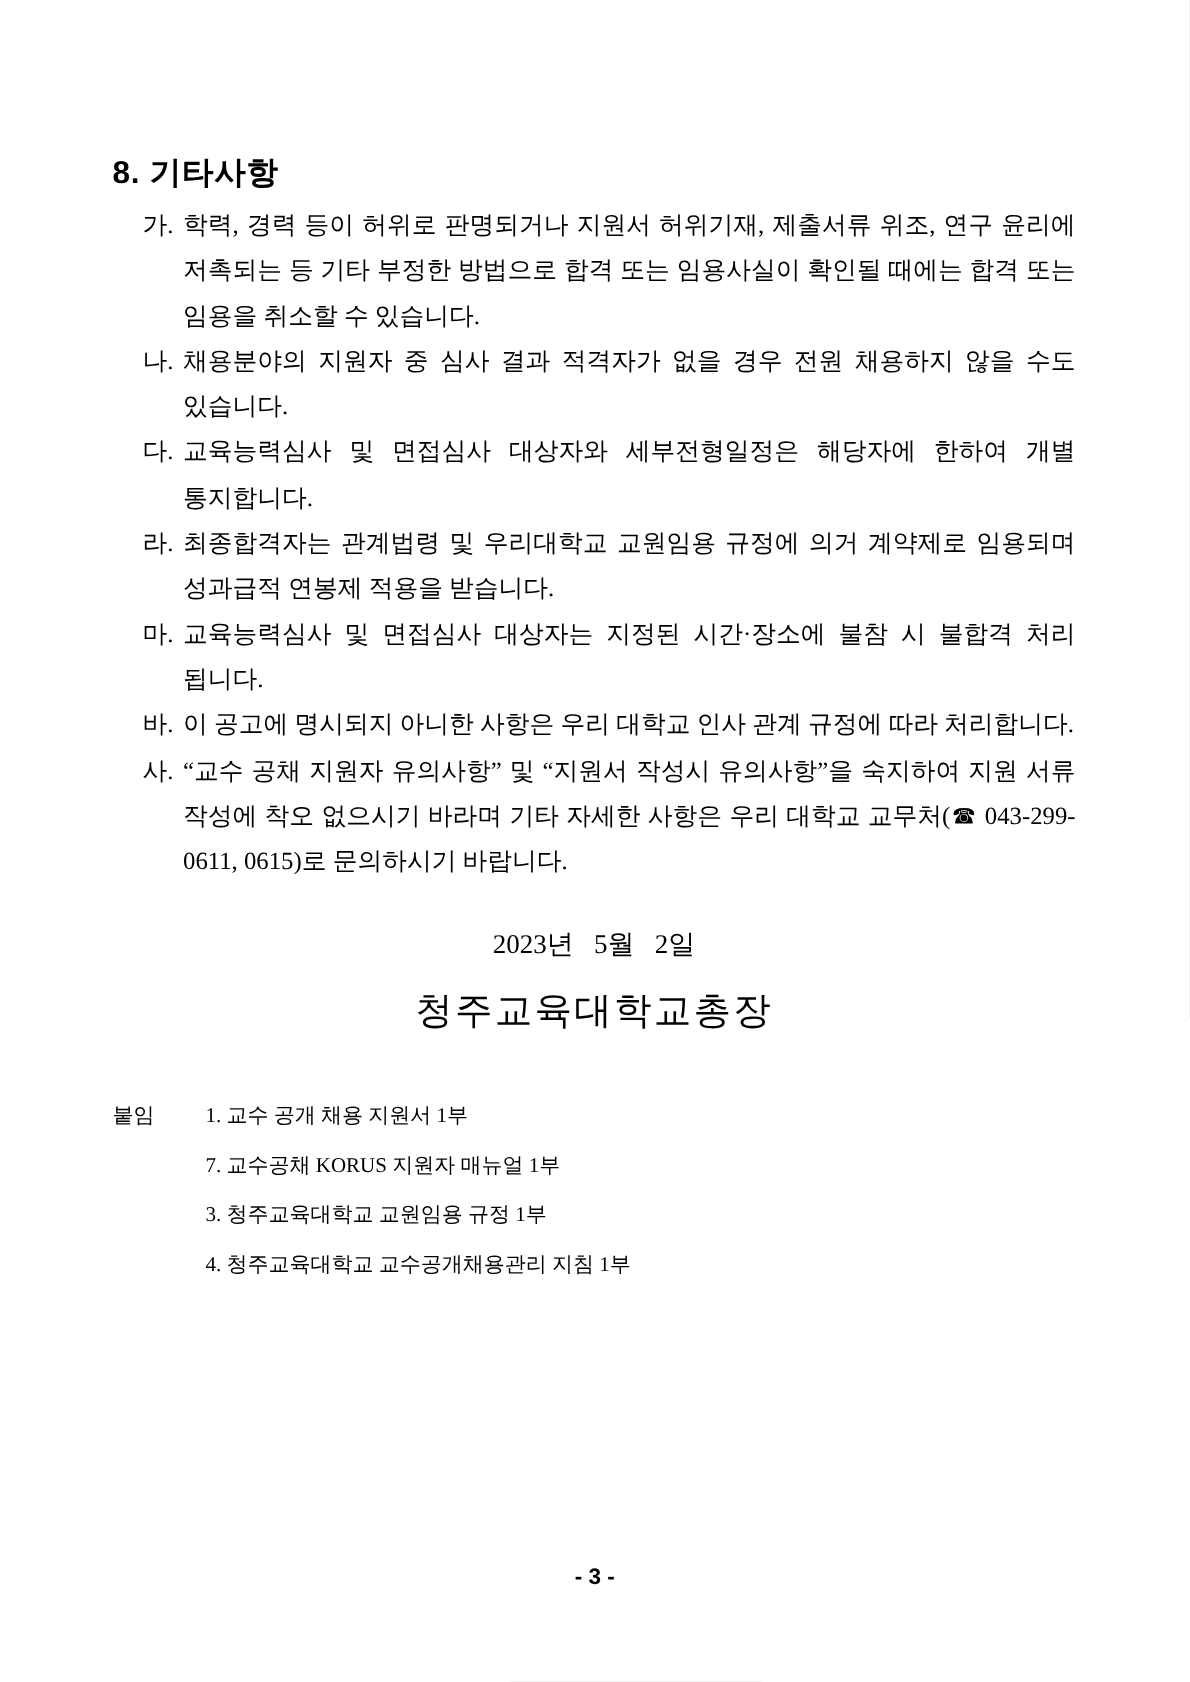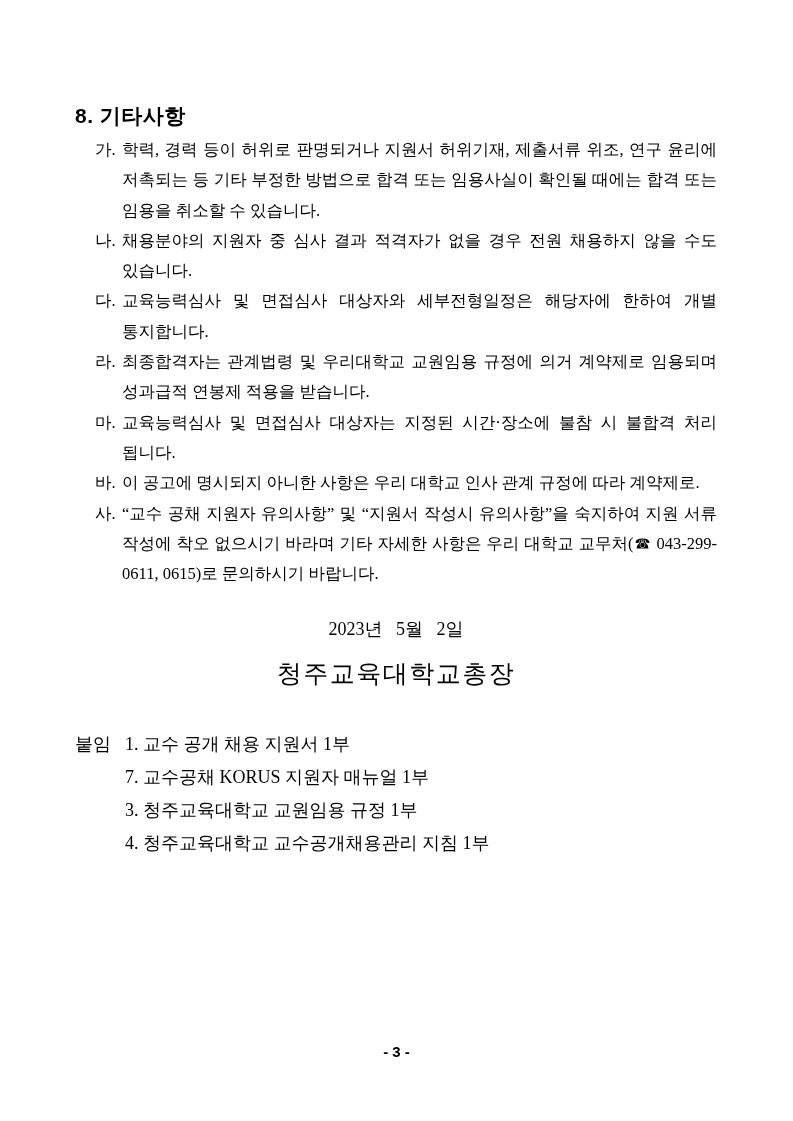--- a/index.html
+++ b/index.html
@@ -56,22 +56,23 @@
     margin-top: 16px;
     text-align: center;
     font-family: "Liberation Sans", "DejaVu Sans", sans-serif;
     font-weight: normal;
     font-size: 25px;
     letter-spacing: 1.5px;
   }
   .attachments {
     margin-top: 38px;
     display: flex;
-    font-size: 18px;
+    font-size: 14px;
     line-height: 33px;
+    gap: 12px;
   }
   .attachments .att-label {
     flex: none;
     width: 50px;
   }
   .attachments .att-items { flex: 1; }
   .page-number {
     position: absolute;
     left: 0;
     right: 0;
@@ -107,21 +108,21 @@
       <div class="item">
         <span class="label">라.</span>
         <span class="text">최종합격자는 관계법령 및 우리대학교 교원임용 규정에 의거 계약제로 임용되며 성과급적 연봉제 적용을 받습니다.</span>
       </div>
       <div class="item">
         <span class="label">마.</span>
         <span class="text">교육능력심사 및 면접심사 대상자는 지정된 시간·장소에 불참 시 불합격 처리 됩니다.</span>
       </div>
       <div class="item">
         <span class="label">바.</span>
-        <span class="text">이 공고에 명시되지 아니한 사항은 우리 대학교 인사 관계 규정에 따라 계약제로.</span>
+        <span class="text">이 공고에 명시되지 아니한 사항은 우리 대학교 인사 관계 규정에 따라 처리합니다.</span>
       </div>
       <div class="item">
         <span class="label">사.</span>
         <span class="text">“교수 공채 지원자 유의사항” 및 “지원서 작성시 유의사항”을 숙지하여 지원 서류 작성에 착오 없으시기 바라며 기타 자세한 사항은 우리 대학교 교무처(☎ 043-299-0611, 0615)로 문의하시기 바랍니다.</span>
       </div>
     </div>
 
     <div class="date-line">2023년   5월   2일</div>
 
     <div class="signature-line">청주교육대학교총장</div>

